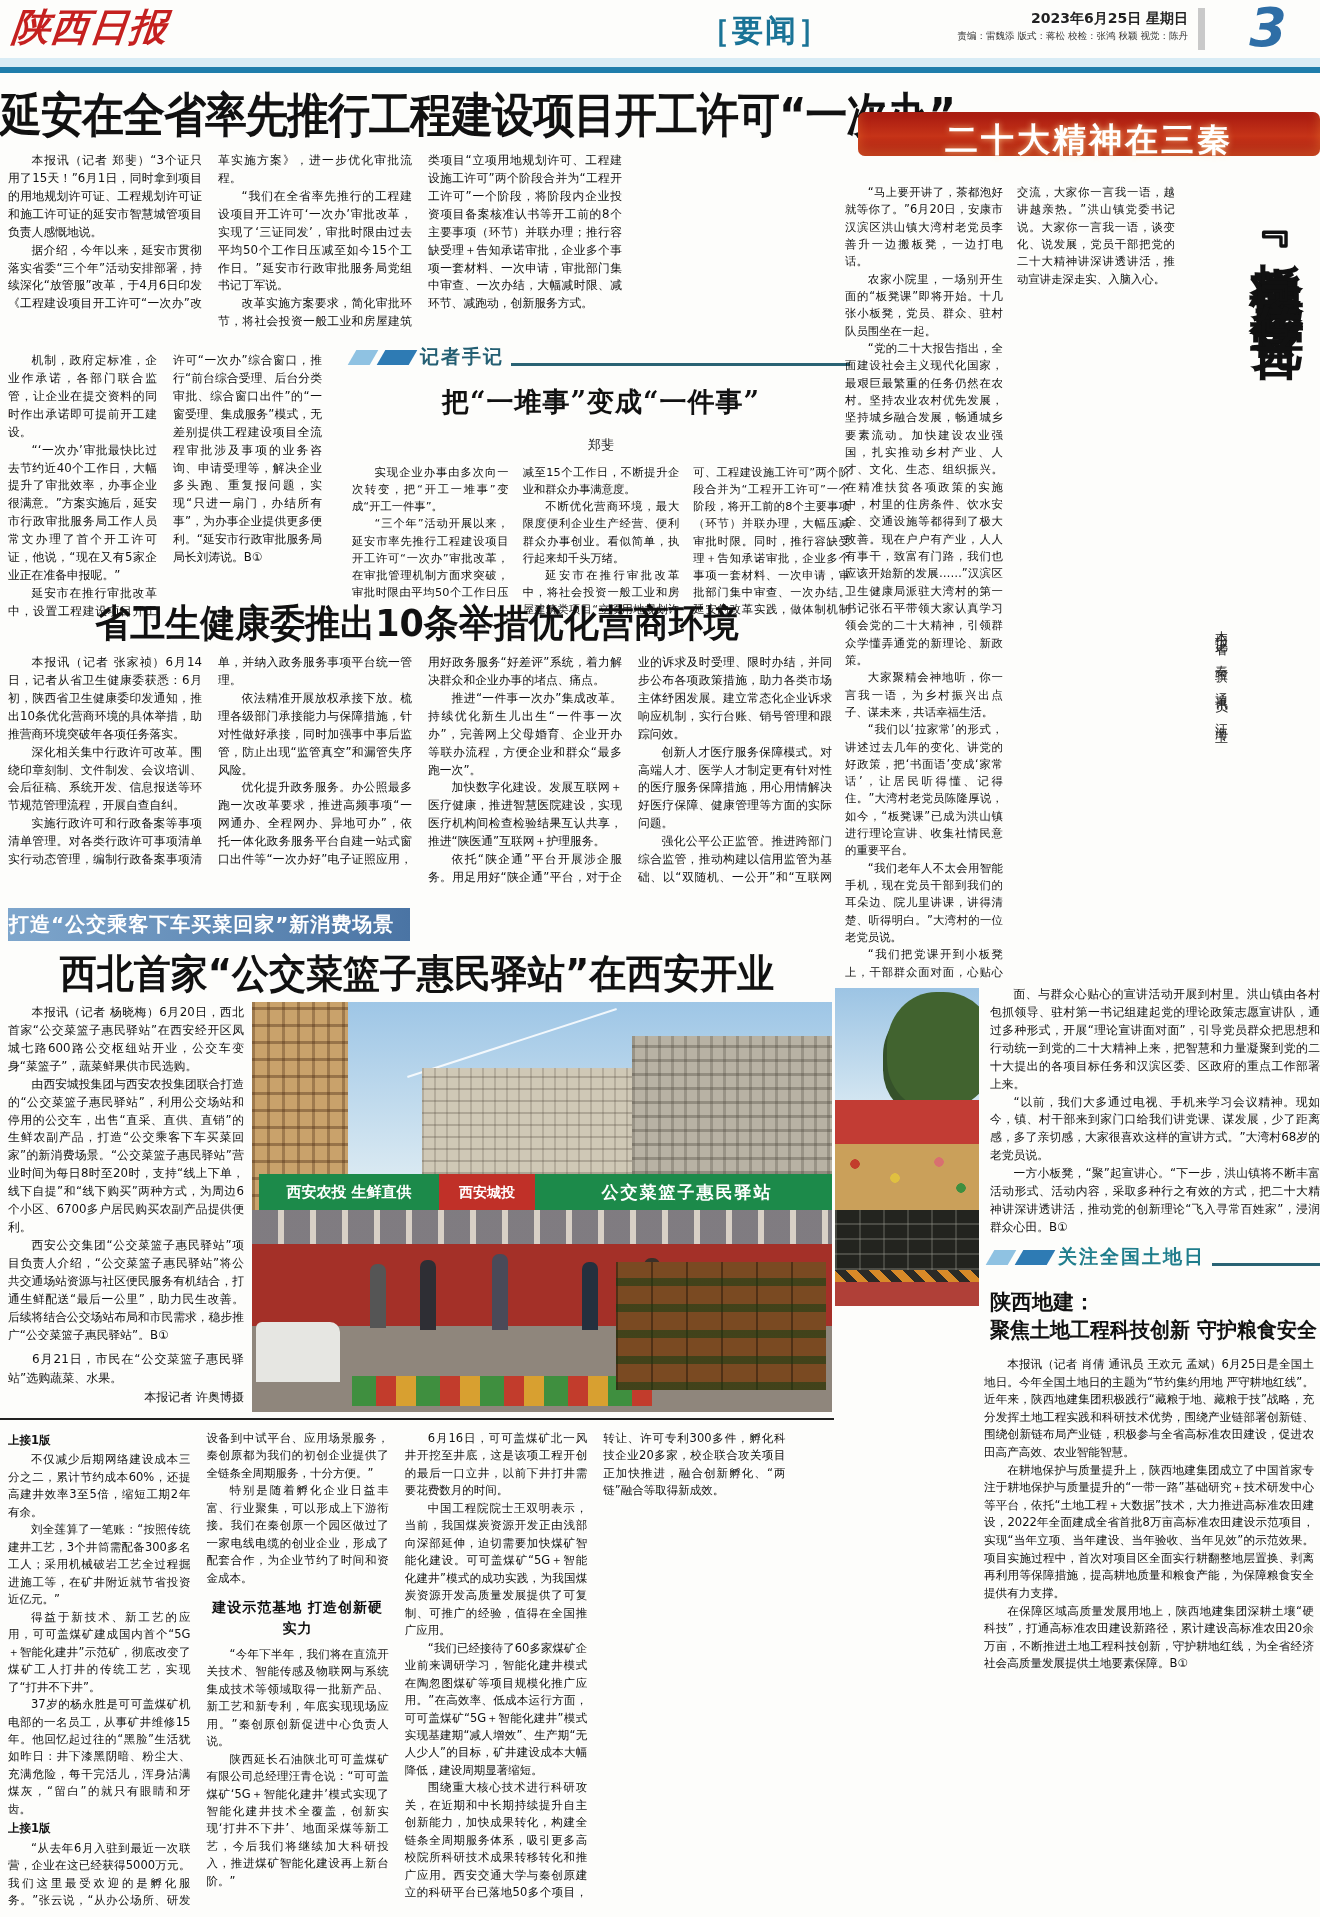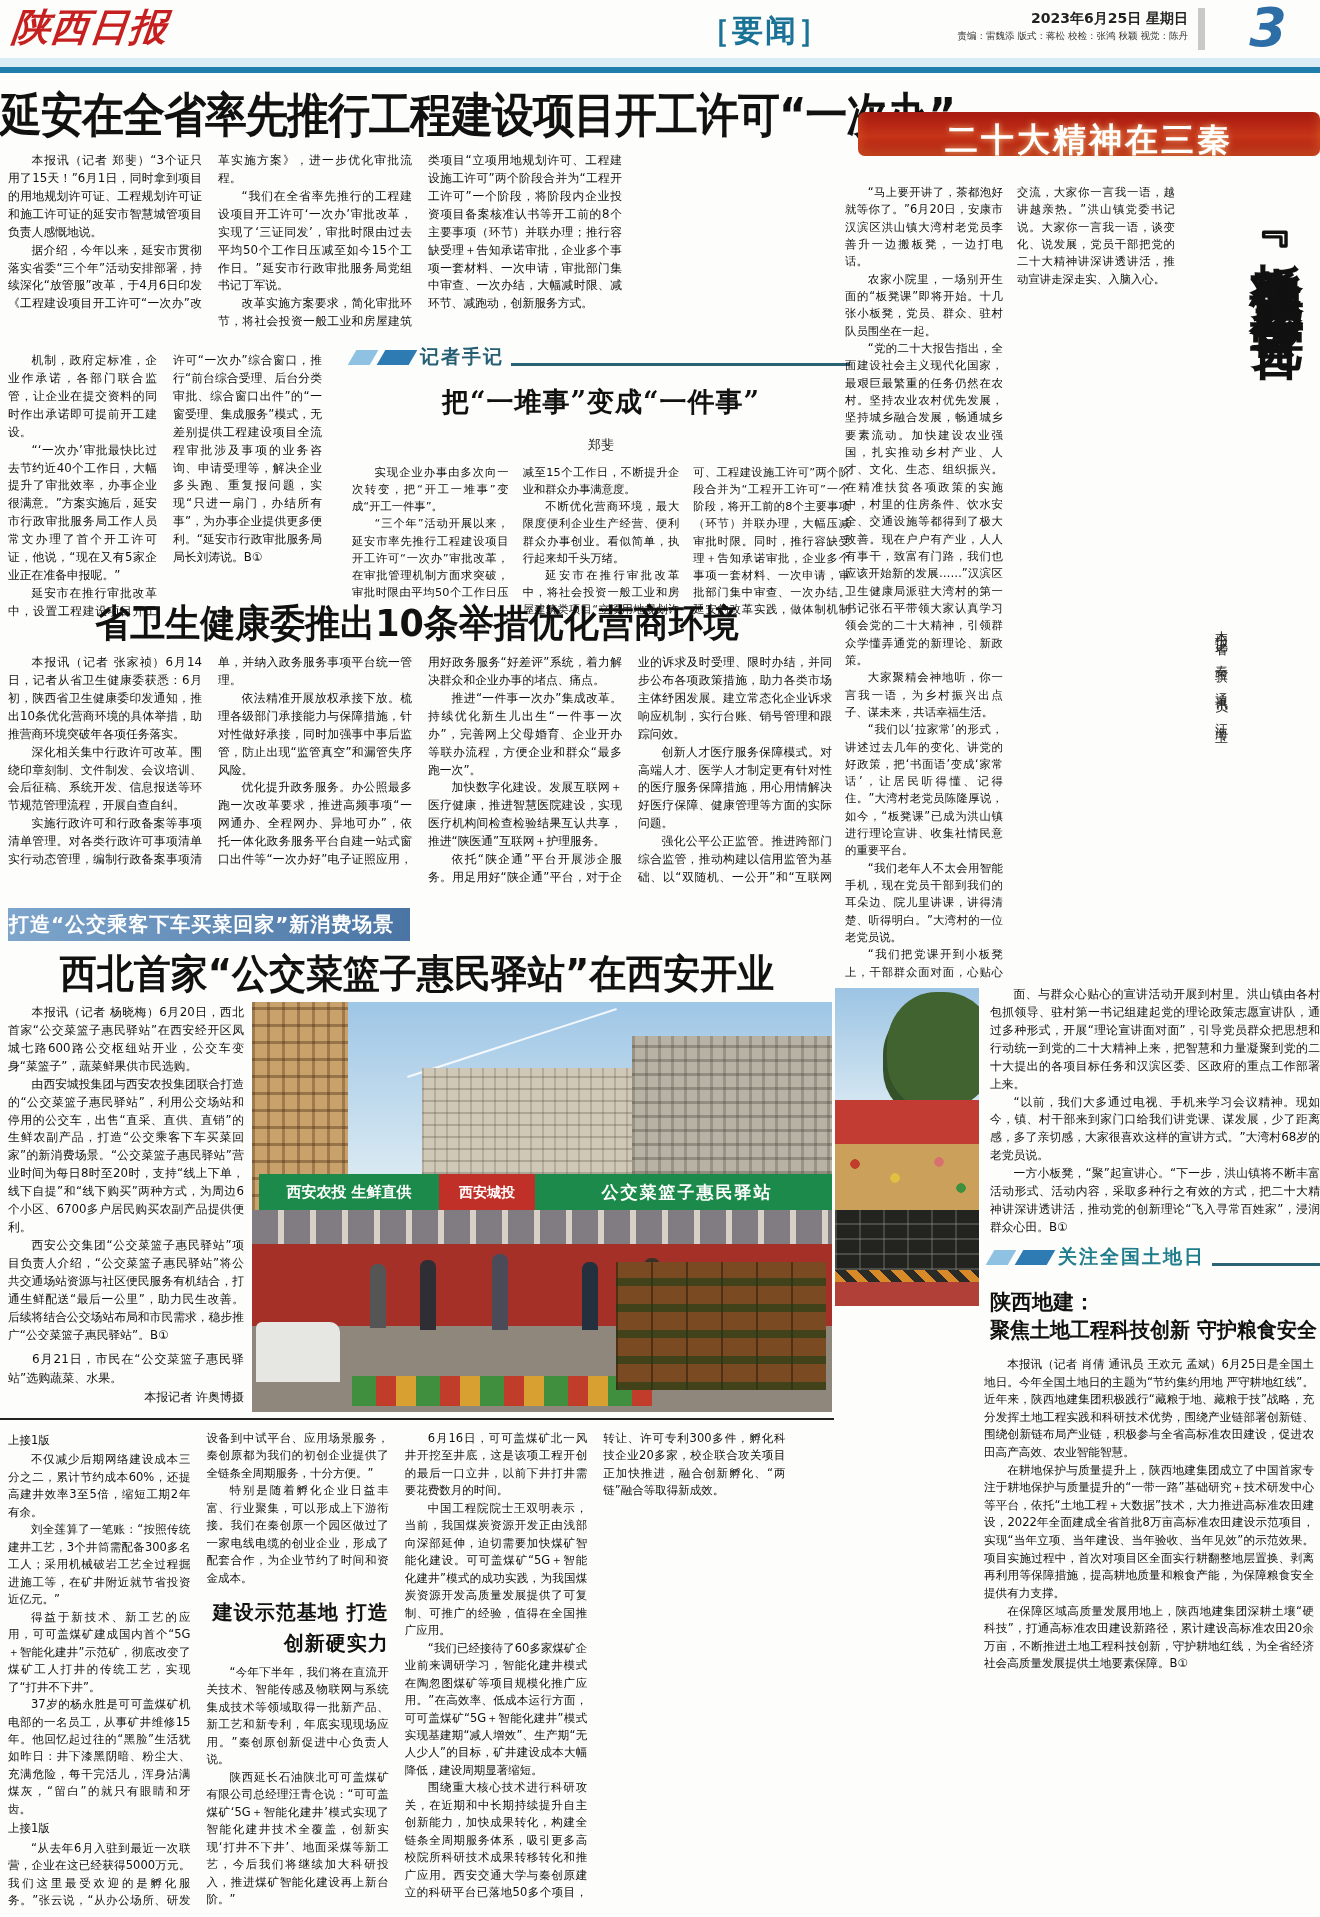--- a/index.html
+++ b/index.html
@@ -161,22 +161,22 @@
   .land-badge-row{position:absolute;left:990px;top:1246px;width:330px;}
   .land-badge-row .badge-label{color:var(--land-teal);}
   .land-kicker{position:absolute;left:990px;top:1288px;font-size:21px;font-weight:800;}
   .land-headline{position:absolute;left:990px;top:1316px;width:330px;font-size:20px;font-weight:900;
         white-space:nowrap;transform:scaleY(1.05);transform-origin:top left;}
   .land-body{position:absolute;left:984px;top:1356px;width:330px;height:554px;font-size:11.6px;}
 
   
   .coal{position:absolute;left:8px;top:1430px;width:976px;height:480px;
         column-count:5;column-gap:16px;column-fill:auto;font-size:11.5px;}
-  .cont-marker{font-weight:normal;text-indent:0 !important;margin:2px 0 !important;}
-  .coal-subhead{font-weight:900;text-align:right;text-indent:0 !important;font-size:20px;
+  .cont-marker{font-weight:bold;text-indent:0 !important;margin:2px 0 !important;}
+  .coal-subhead{font-weight:900;text-align:center;text-indent:0 !important;font-size:14px;
         margin:10px 0 6px !important;letter-spacing:1px;}
 </style>
 </head>
 <body>
 
 <div class="page">
 
   <div class="logo">陕西日报</div>
   <div class="section-label">［要闻］</div>
   <div class="dateline">

